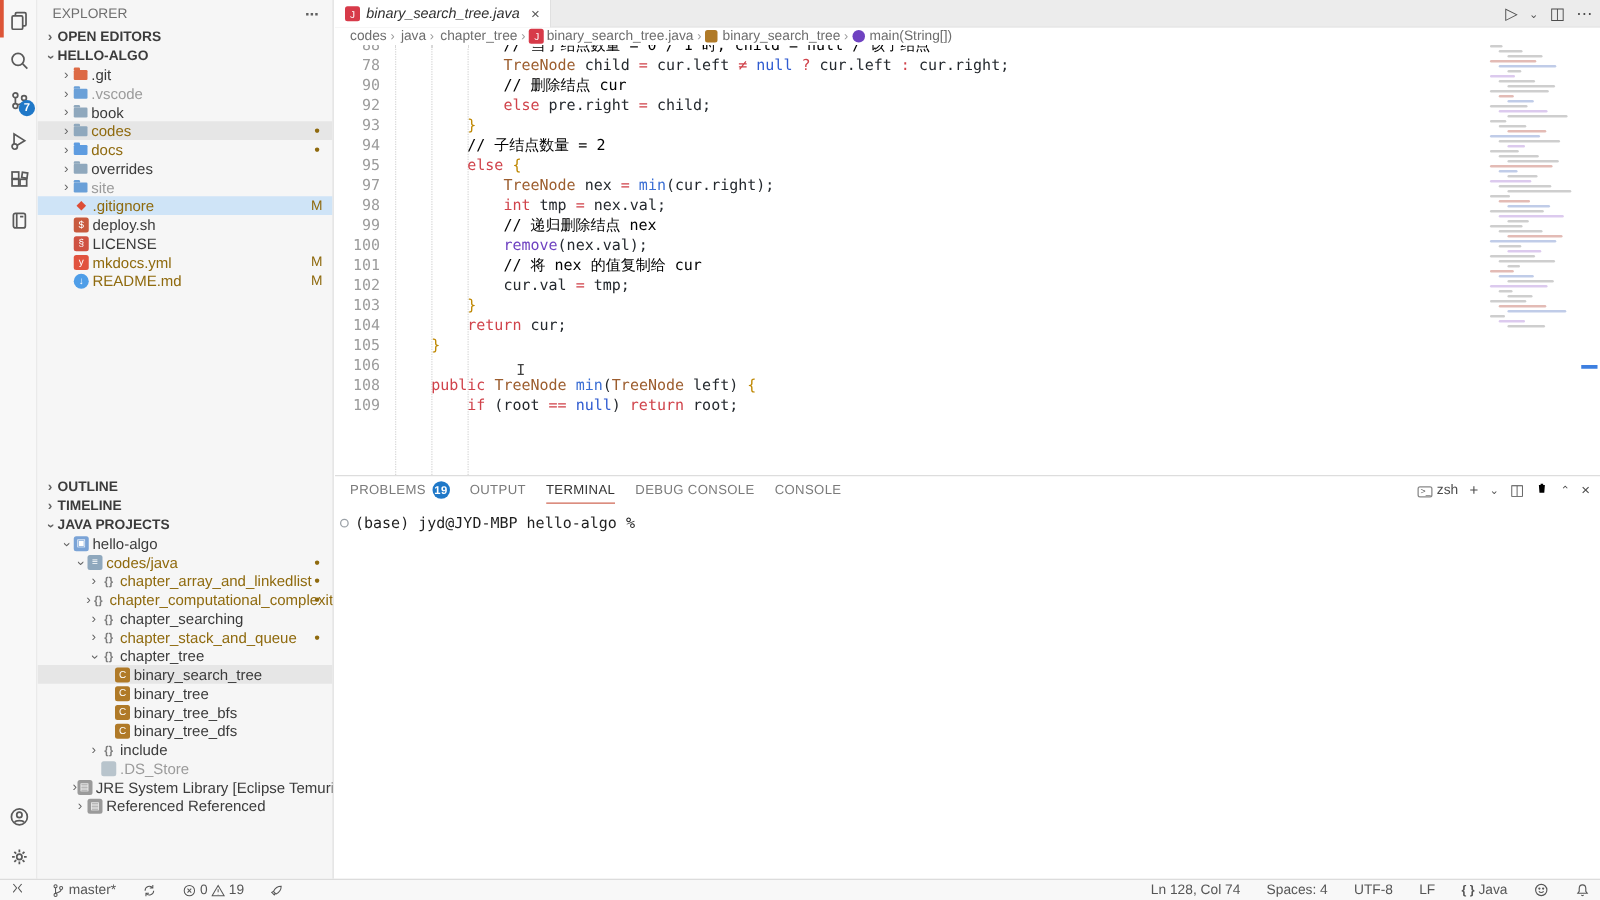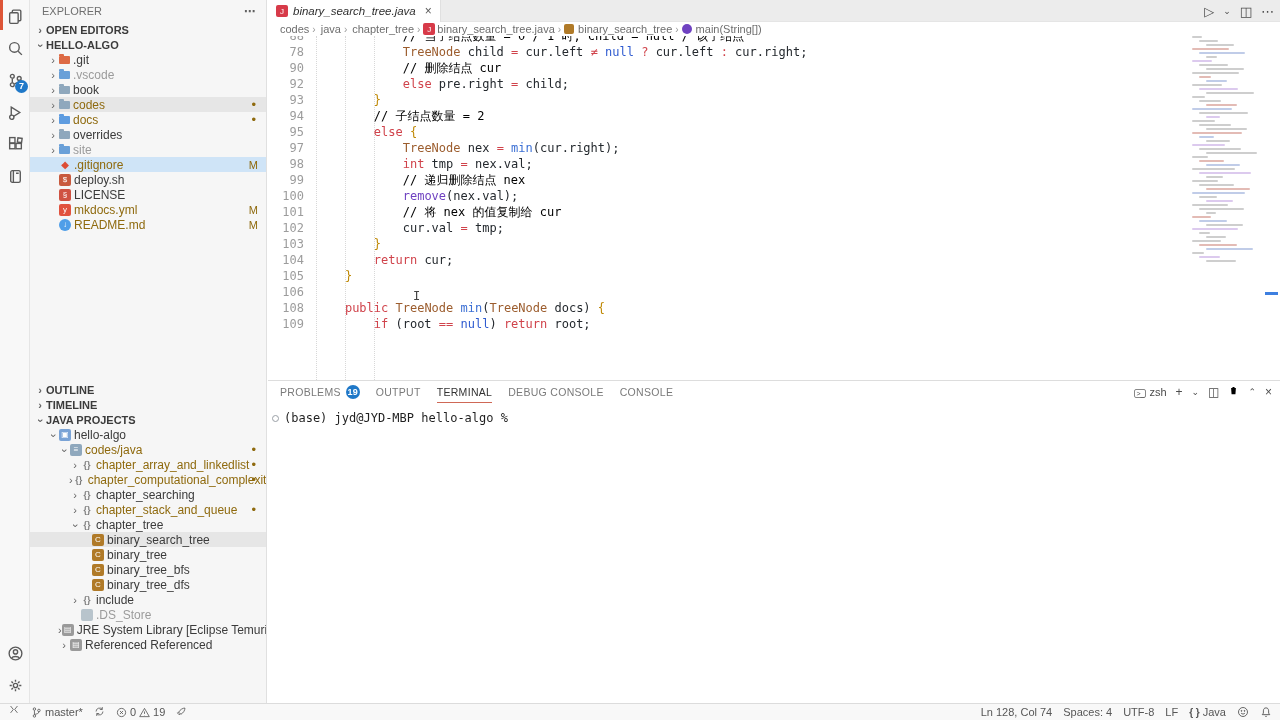--- a/index.html
+++ b/index.html
@@ -68,21 +68,21 @@
   #panel { position:absolute; left:0; right:0; top:380px; bottom:0; background:#fff; border-top:1px solid #ddd; }
   #panel-tabs { height:22px; display:flex; align-items:center; padding-left:12px; gap:16px; font-size:10.5px; color:#7a7a7a; letter-spacing:.3px; }
   .ptab { display:flex; align-items:center; gap:5px; height:22px; }
   .ptab.active { color:#333; border-bottom:1px solid #cf6856; }
   .pbadge { min-width:14px; height:14px; border-radius:8px; background:#1f78c8; color:#fff; font-size:9px; line-height:14px; text-align:center; font-weight:bold; }
   #panel-actions { position:absolute; right:8px; top:0; height:22px; display:flex; align-items:center; gap:9px; color:#4c4c4c; font-size:11px; }
   #term-line { position:absolute; left:16px; top:30px; font-size:12px; color:#1f1f1f; }
   #term-deco { position:absolute; left:4px; top:34px; width:7px; height:7px; border:1px solid #9aa0a6; border-radius:50%; }
 
   
-  .sb-group { display:flex; align-items:flex-start; gap:11px; }
+  .sb-group { display:flex; align-items:flex-end; gap:21px; }
   .sb-item { display:flex; align-items:center; gap:3px; }
   .sb-item svg { stroke:#565656; fill:none; stroke-width:1.2; }
 
   .icon-svg { display:inline-flex; }
 </style>
 </head>
 <body>
 
 <div id="activity-bar">
   <div id="active-strip"></div>
@@ -452,21 +452,21 @@
         <div class="cline">
           <span class="lnum">105</span>
           <span class="ccode"><span>    </span><span class="tk-b">}</span></span>
         </div>
         <div class="cline">
           <span class="lnum">106</span>
           <span class="ccode"><span></span></span>
         </div>
         <div class="cline">
           <span class="lnum">108</span>
-          <span class="ccode"><span>    </span><span class="tk-k">public</span><span class="tk-p"> </span><span class="tk-y">TreeNode</span><span class="tk-p"> </span><span class="tk-f">min</span><span class="tk-p">(</span><span class="tk-y">TreeNode</span><span class="tk-p"> docs) </span><span class="tk-b">{</span></span>
+          <span class="ccode"><span>    </span><span class="tk-k">public</span><span class="tk-p"> </span><span class="tk-y">TreeNode</span><span class="tk-p"> </span><span class="tk-f">min</span><span class="tk-p">(</span><span class="tk-y">TreeNode</span><span class="tk-p"> left) </span><span class="tk-b">{</span></span>
         </div>
         <div class="cline">
           <span class="lnum">109</span>
           <span class="ccode"><span>        </span><span class="tk-k">if</span><span class="tk-p"> (root </span><span class="tk-k">==</span><span class="tk-p"> </span><span class="tk-u">null</span><span class="tk-p">) </span><span class="tk-k">return</span><span class="tk-p"> root;</span></span>
         </div>
       </div>
     <div id="minimap">
         <div class="mm-row" style="width: 10px; margin-left: 0px; background: rgb(201, 201, 201); opacity: 0.9;"></div>
         <div class="mm-row" style="width: 19px; margin-left: 7px; background: rgb(201, 201, 201); opacity: 0.9;"></div>
         <div class="mm-row" style="width: 28px; margin-left: 14px; background: rgb(201, 201, 201); opacity: 0.9;"></div>

